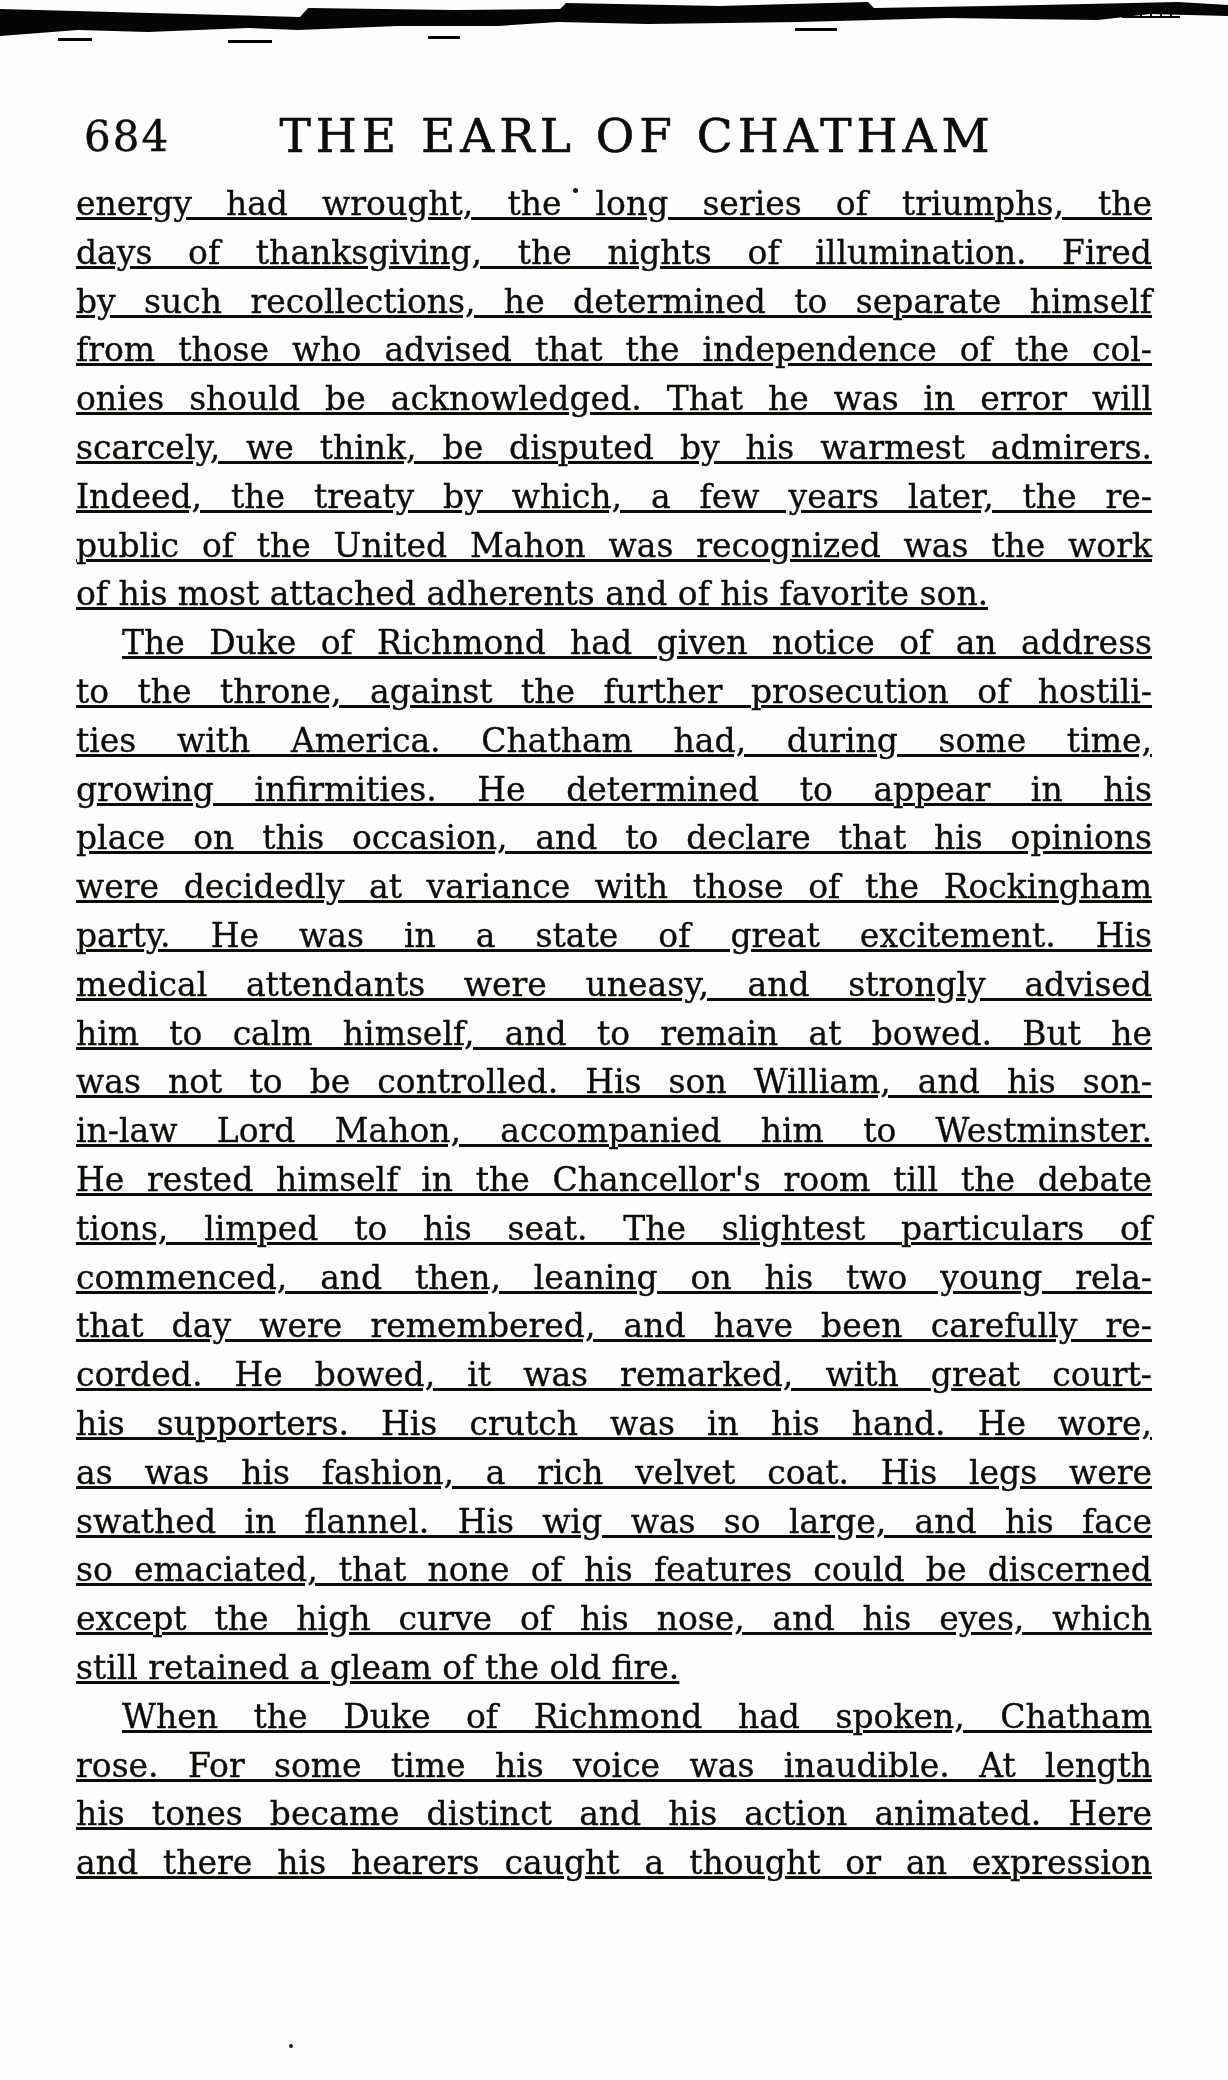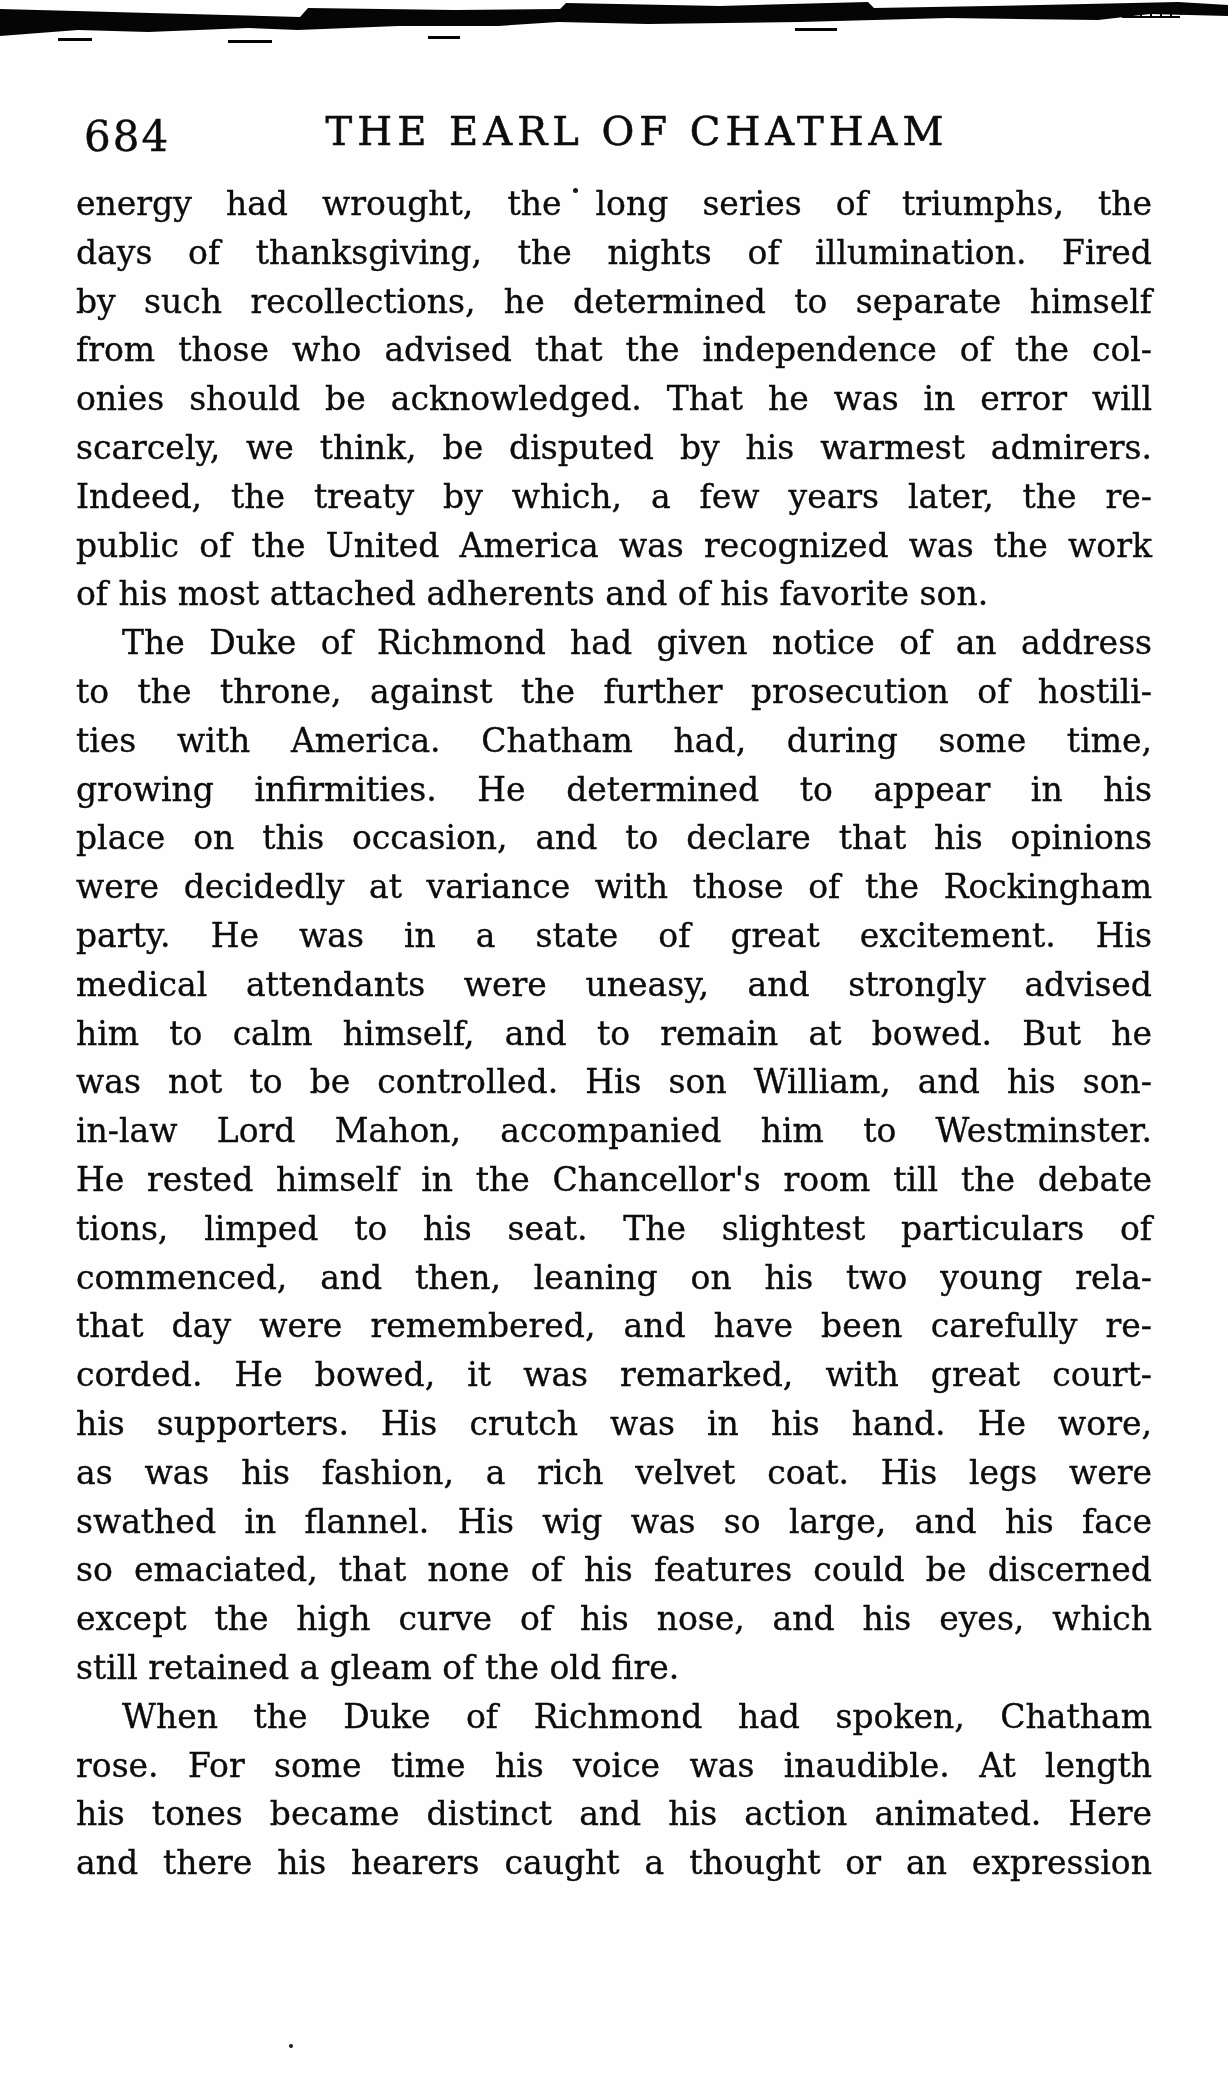--- a/index.html
+++ b/index.html
@@ -22,30 +22,30 @@
   }
   
   .pagenum {
     position: absolute; left: 84px; top: 112px;
     font-size: 42px; letter-spacing: 2px;
     -webkit-text-stroke: 0.4px #0d0c0a;
   }
   .title {
     position: absolute; left: 150px; right: 120px; top: 108px;
     text-align: center;
-    font-size: 40px; letter-spacing: 5px; white-space: nowrap;
+    font-size: 47px; letter-spacing: 5px; white-space: nowrap;
     -webkit-text-stroke: 0.6px #0d0c0a;
   }
   
   .textblock {
     position: absolute; left: 76px; top: 180px; width: 1076px;
     font-size: 33px; line-height: 48.8px;
     -webkit-text-stroke: 0.35px #0d0c0a;
   }
-  .line { white-space: normal; }
+  .line { white-space: normal; text-decoration: underline; }
   .line.just { text-align: justify; text-align-last: justify; }
   .line.indent { text-indent: 46px; }
   
   .speck {
     position: absolute; background: #1a1a1a; border-radius: 50%;
   }
   .speck.s1 { left: 573px; top: 188px; width: 5px; height: 5px; }
   .speck.s2 { left: 289px; top: 2044px; width: 4px; height: 4px; }
 </style>
 </head>
@@ -80,21 +80,21 @@
   <div class="title">THE EARL OF CHATHAM</div>
 
   <div class="textblock">
       <div class="line just">energy had wrought, the long series of triumphs, the</div>
       <div class="line just">days of thanksgiving, the nights of illumination. Fired</div>
       <div class="line just">by such recollections, he determined to separate himself</div>
       <div class="line just">from those who advised that the independence of the col-</div>
       <div class="line just">onies should be acknowledged. That he was in error will</div>
       <div class="line just">scarcely, we think, be disputed by his warmest admirers.</div>
       <div class="line just">Indeed, the treaty by which, a few years later, the re-</div>
-      <div class="line just">public of the United America was recognized was the work</div>
+      <div class="line just">public of the United Mahon was recognized was the work</div>
       <div class="line">of his most attached adherents and of his favorite son.</div>
       <div class="line just indent">The Duke of Richmond had given notice of an address</div>
       <div class="line just">to the throne, against the further prosecution of hostili-</div>
       <div class="line just">ties with America. Chatham had, during some time,</div>
       <div class="line just">growing infirmities. He determined to appear in his</div>
       <div class="line just">place on this occasion, and to declare that his opinions</div>
       <div class="line just">were decidedly at variance with those of the Rockingham</div>
       <div class="line just">party. He was in a state of great excitement. His</div>
       <div class="line just">medical attendants were uneasy, and strongly advised</div>
       <div class="line just">him to calm himself, and to remain at bowed. But he</div>

